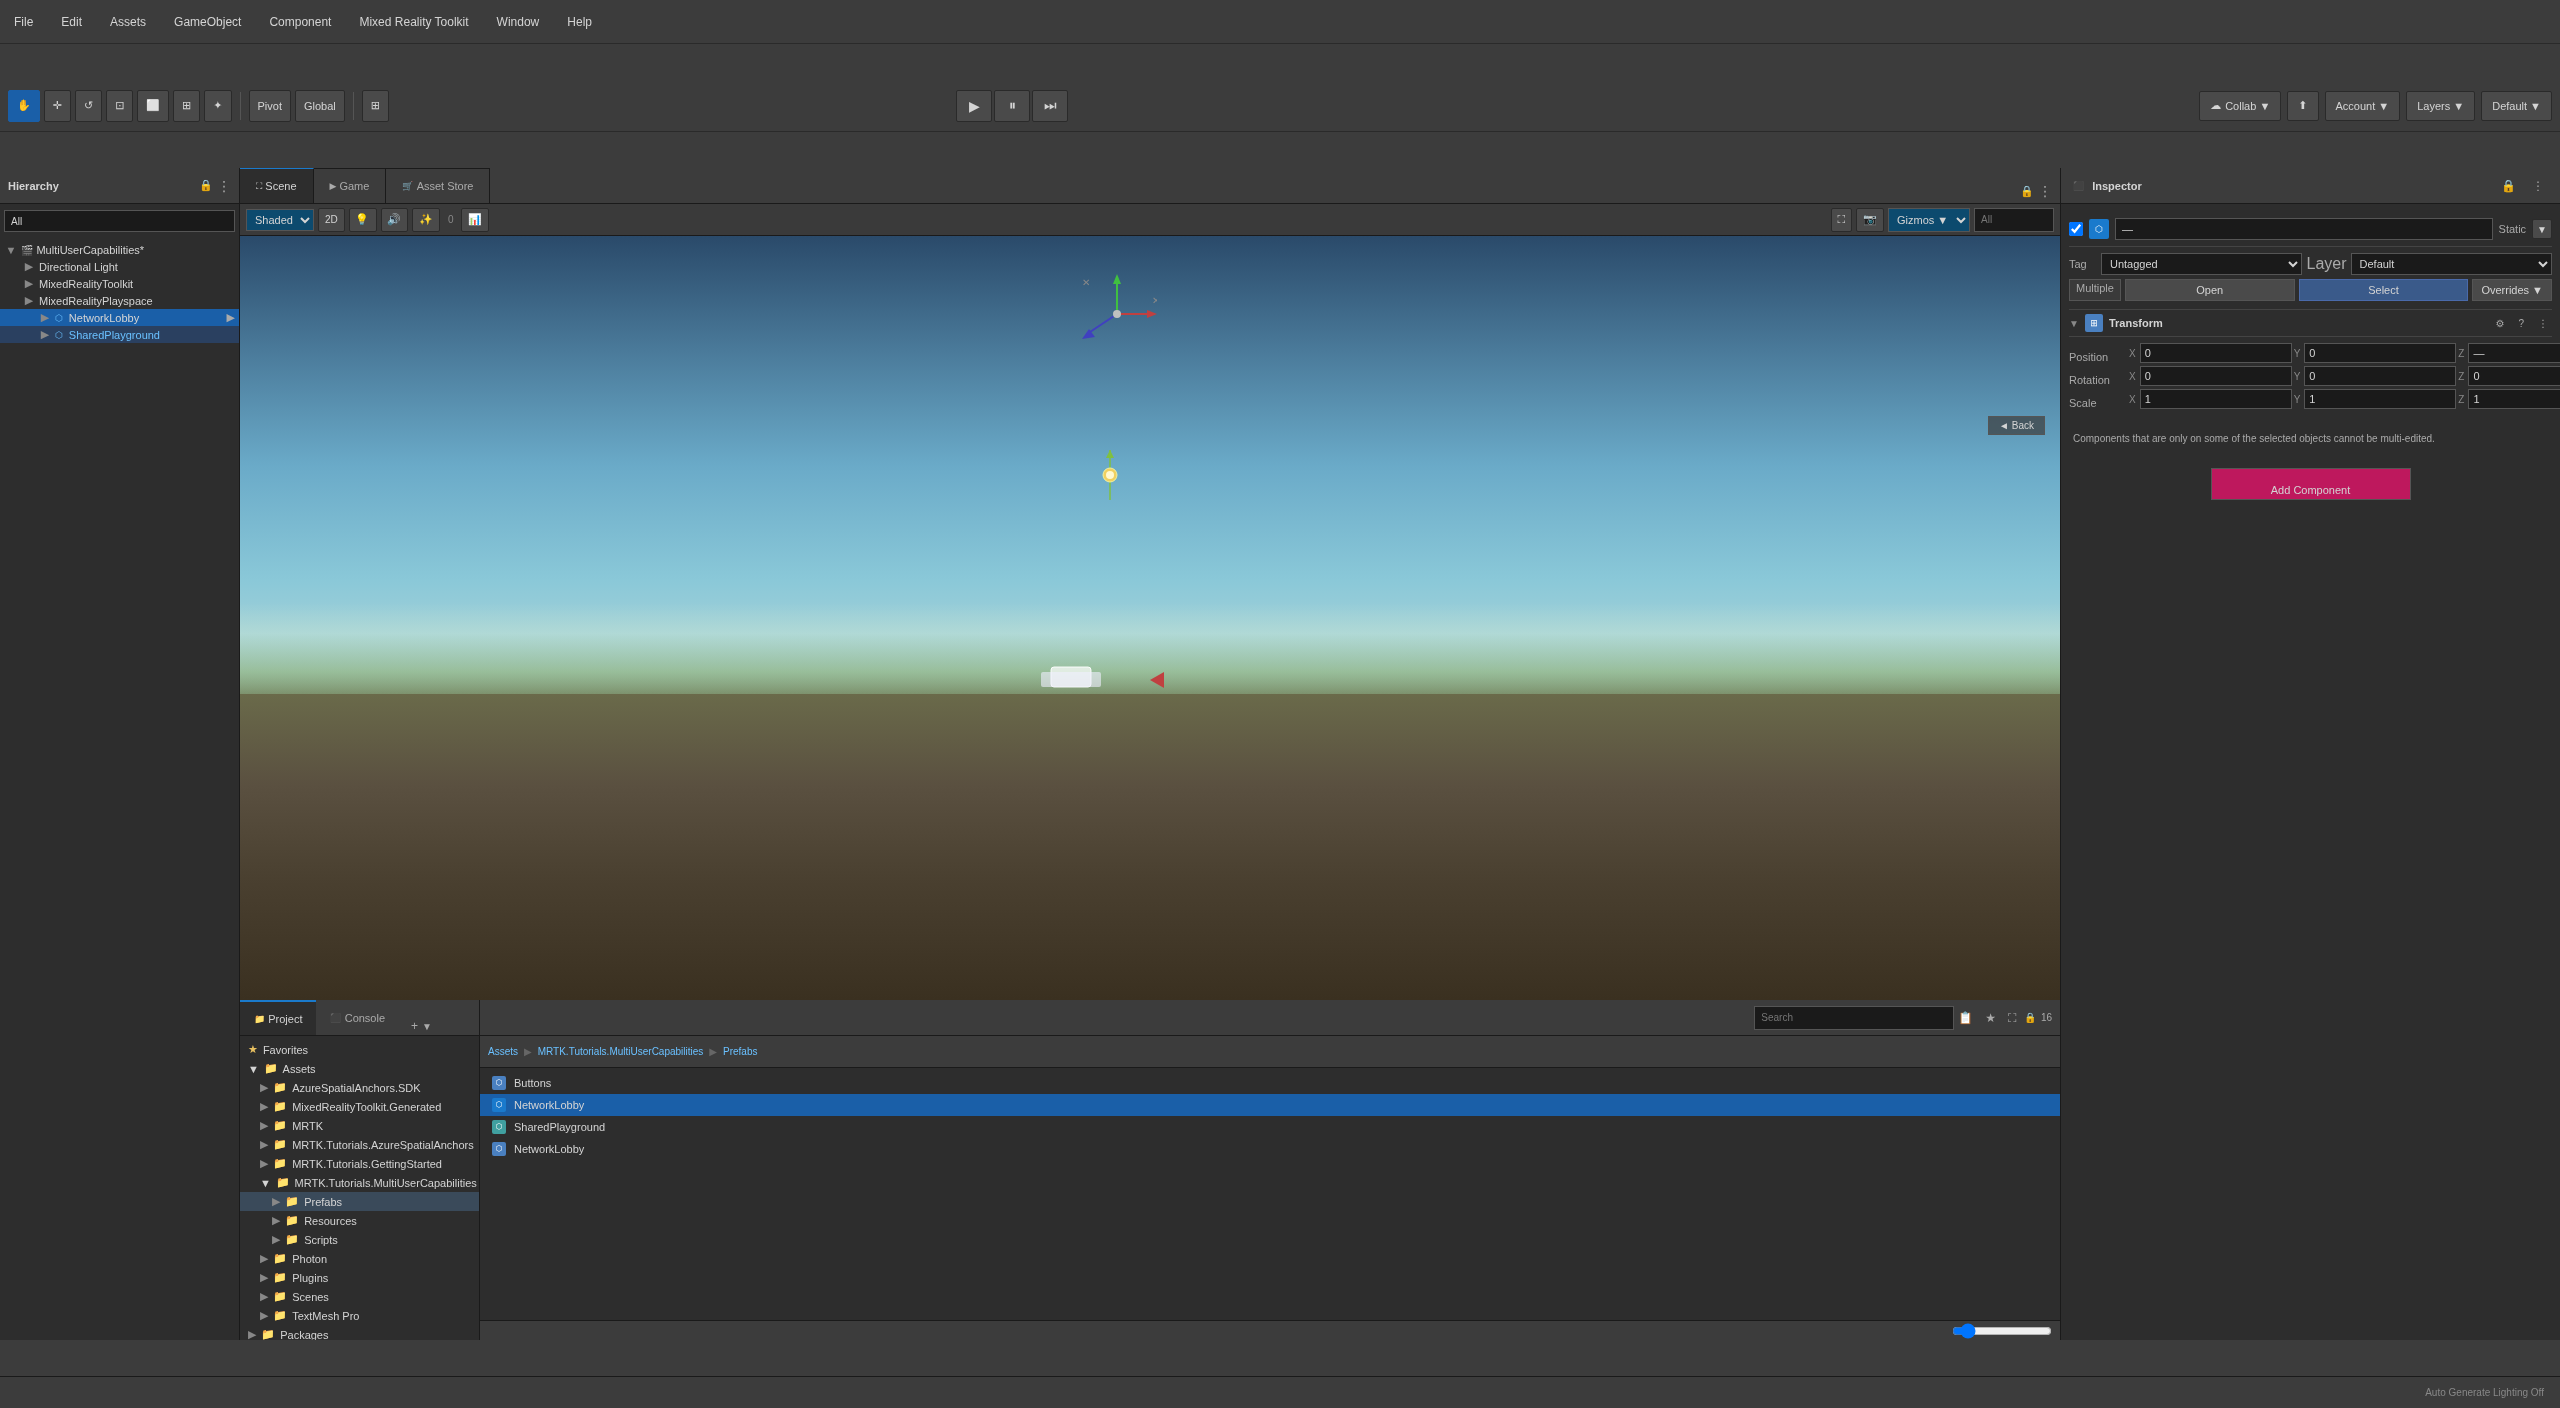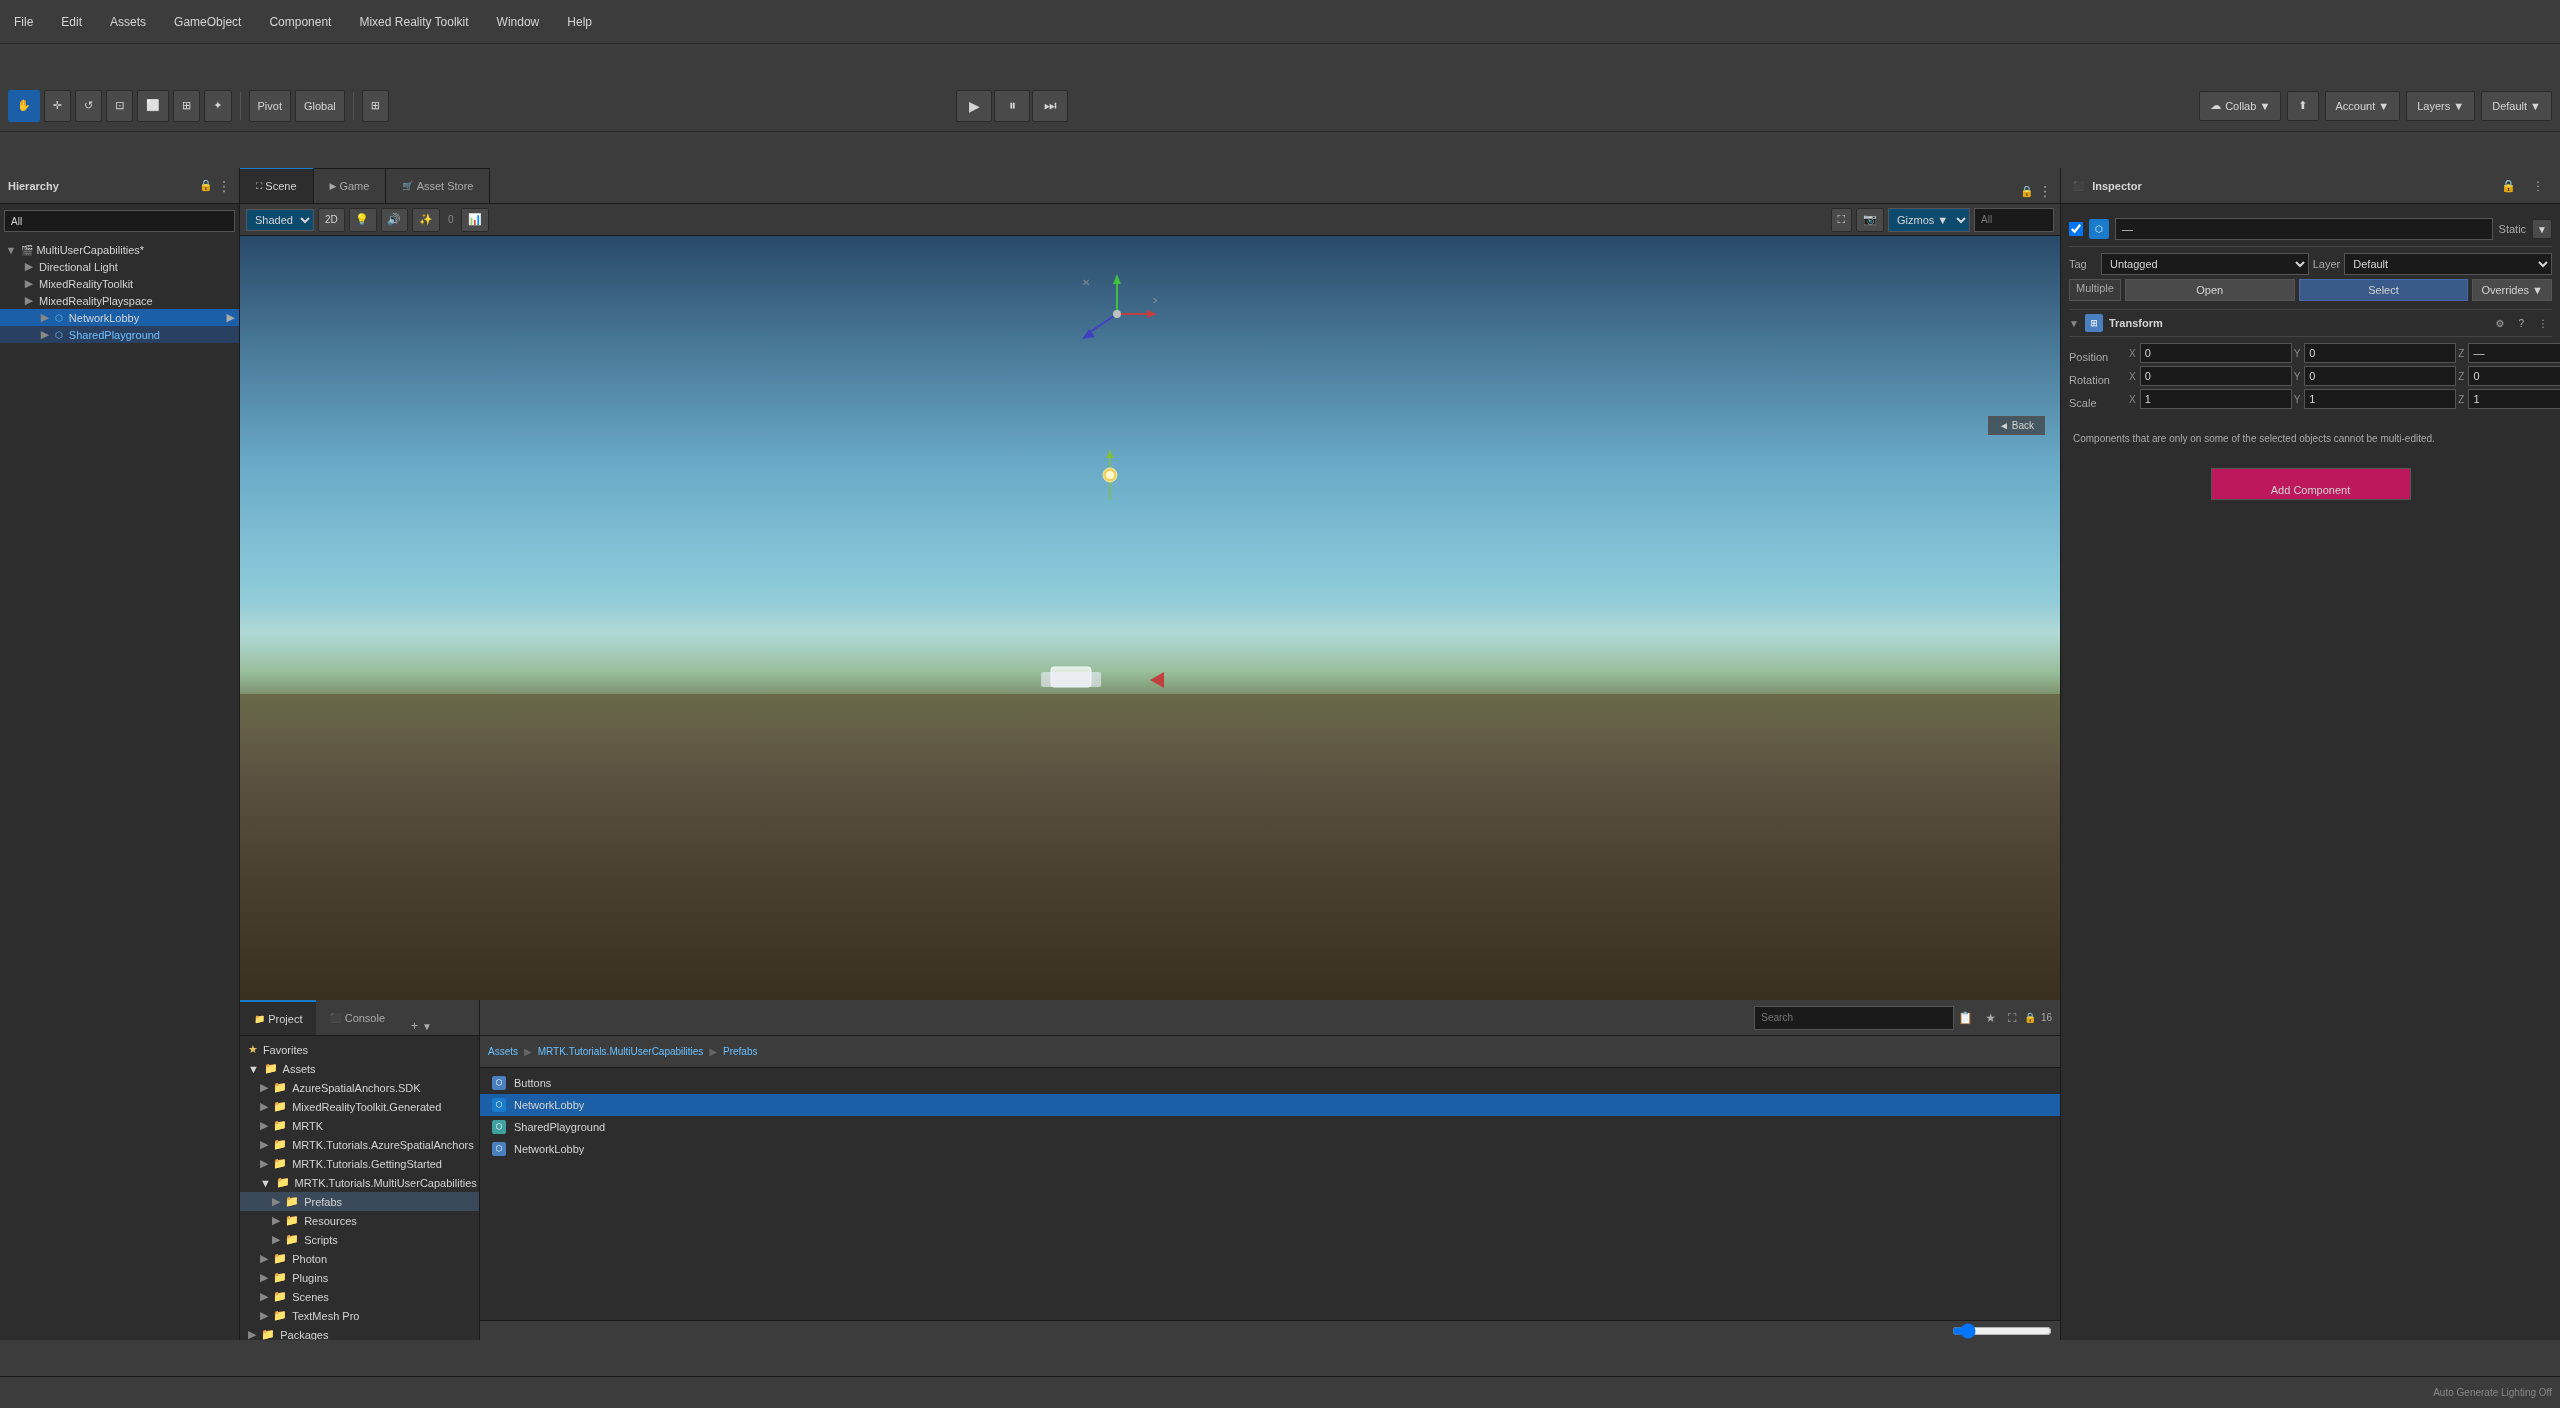--- a/index.html
+++ b/index.html
@@ -42,21 +42,21 @@
     .folder-label { padding: 3px 8px 3px 8px; display: flex; align-items: center; gap: 5px; cursor: pointer; font-size: 11px; color: #d4d4d4; }
     .indent1 { padding-left: 20px; }
     .indent2 { padding-left: 32px; }
     .files-header { background: #3c3c3c; padding: 4px 8px; border-bottom: 1px solid #1a1a1a; display: flex; align-items: center; gap: 4px; font-size: 10px; color: #aaa; height: 32px; }
     .breadcrumb-sep { color: #666; margin: 0 2px; }
     .files-list { padding: 4px 0; }
     .file-entry { padding: 4px 12px; display: flex; align-items: center; gap: 8px; cursor: pointer; font-size: 11px; }
     .file-entry.selected { background: #1a5fa8; }
 
     
-    .status-bar { background: #3c3c3c; height: 32px; display: flex; align-items: center; padding: 0 8px; border-top: 1px solid #1a1a1a; font-size: 10px; color: #888; gap: 16px; }
+    .status-bar { background: #3c3c3c; height: 32px; display: flex; align-items: center; padding: 0 16px; border-top: 1px solid #1a1a1a; font-size: 10px; color: #888; gap: 16px; }
 
     
     .tree-item { padding: 2px 4px 2px 8px; display: flex; align-items: center; gap: 3px; cursor: pointer; font-size: 11px; }
     .tree-item.selected { background: #1a5fa8; }
     .tree-arrow { width: 14px; text-align: center; color: #888; }
     .search-bar { background: #1a1a1a; border: 1px solid #555; color: #d4d4d4; padding: 2px 6px; font-size: 10px; width: 100%; height: 22px; margin: 4px 0; }
 
     
     .top-btn { background: #4a4a4a; border: 1px solid #2a2a2a; color: #d4d4d4; padding: 4px 10px; font-size: 11px; cursor: pointer; border-radius: 2px; height: 30px; display: flex; align-items: center; gap: 4px; white-space: nowrap; }
 
@@ -502,21 +502,21 @@
           <input type="text" class="obj-name-input" value="—" style="">
           <span class="static-label">Static</span>
           <button class="tool-btn" style="height:20px;padding:2px 4px;font-size:10px;">▼</button>
         </div>
 
         <div class="tag-layer-row">
           <span style="font-size:11px;color:#aaa;min-width:28px;">Tag</span>
           <select class="tag-dropdown">
             <option>Untagged</option>
           </select>
-          <span style="font-size:11px;color:#aaa;margin-left:0;white-space:nowrap;text-align:center;">Layer</span>
+          <span style="font-size:16px;color:#aaa;margin-left:0;white-space:nowrap;text-align:center;">Layer</span>
           <select class="tag-dropdown">
             <option>Default</option>
           </select>
         </div>
 
         <div class="multi-edit-row">
           <span style="font-size:11px;color:#aaa;padding:2px 6px;border:1px solid #555;background:#3a3a3a;">Multiple</span>
           <button class="multi-btn">
             <span>Open</span>
           </button>

